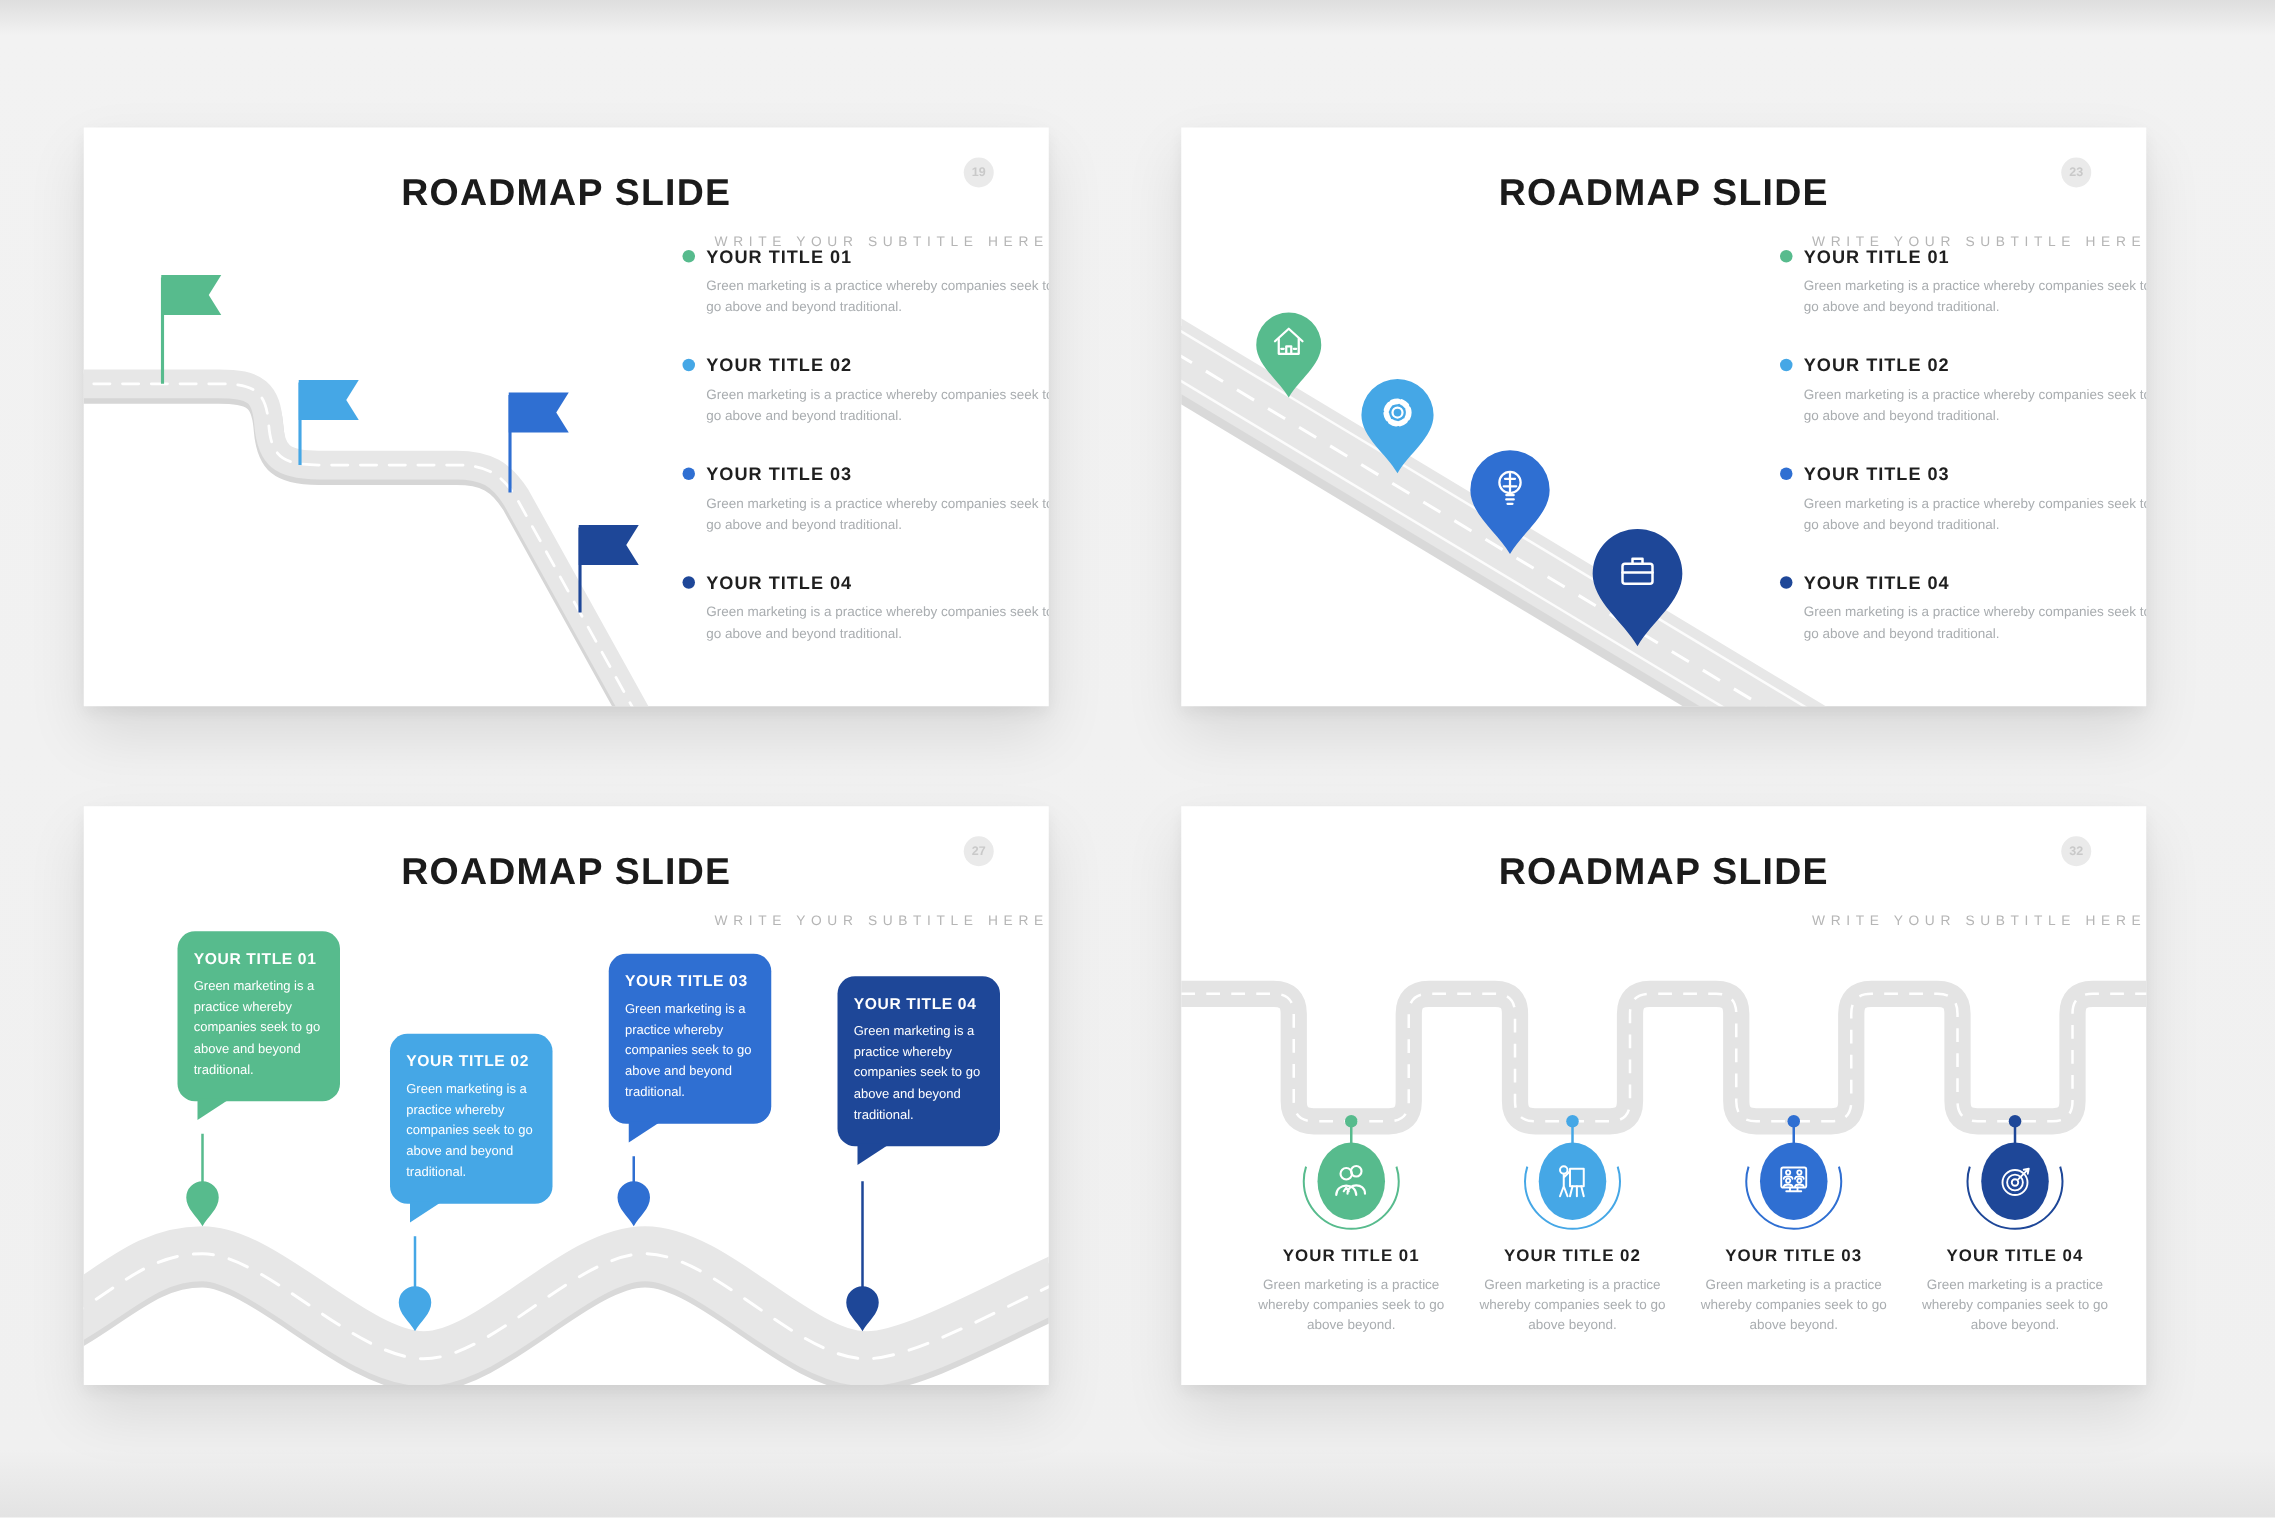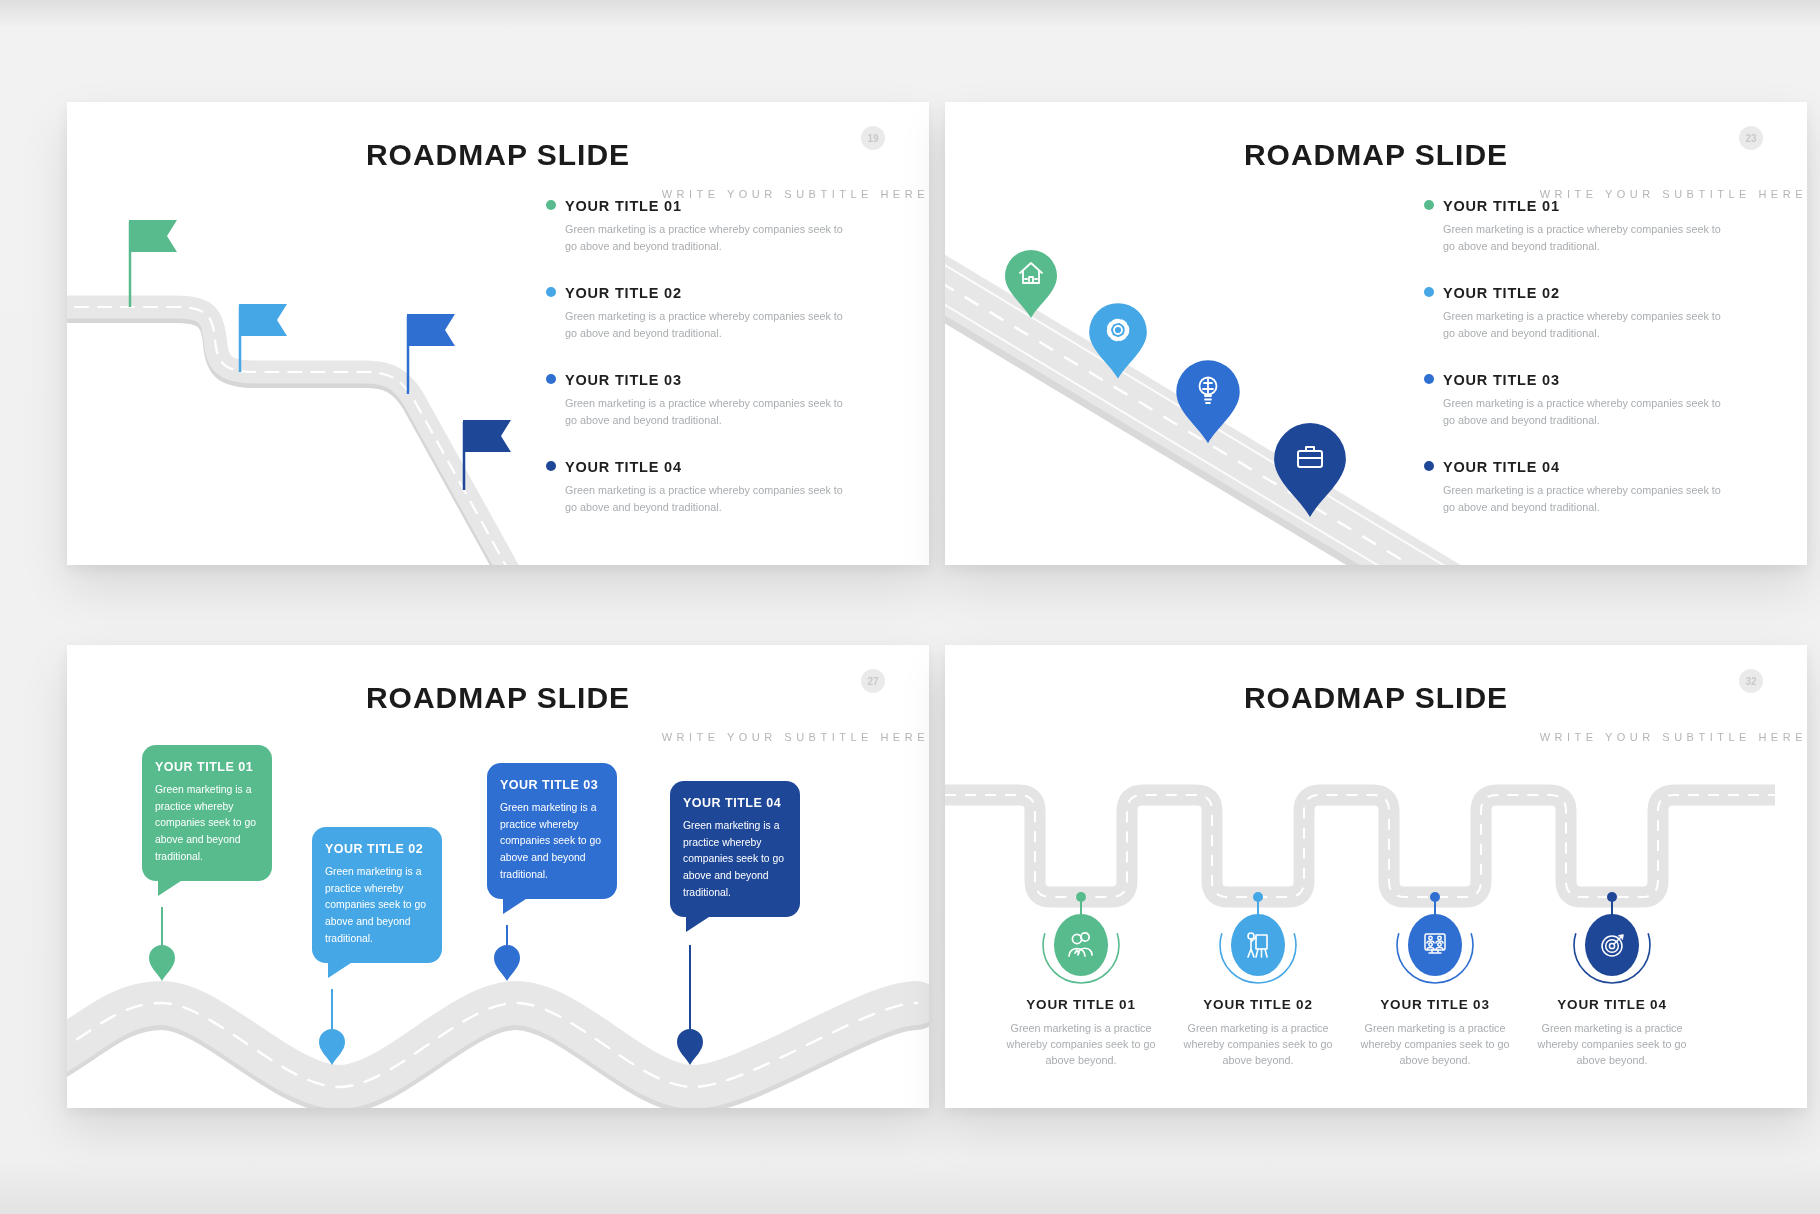--- a/index.html
+++ b/index.html
@@ -4,21 +4,21 @@
 <style>
   html,body{margin:0;padding:0;}
   body{
     width:1820px;height:1214px;
     font-family:"Liberation Sans","DejaVu Sans",sans-serif;
     background:linear-gradient(180deg,#dedede 0,#f2f2f2 28px,#f0f0f0 1160px,#e3e3e3 1214px);
     overflow:hidden;position:relative;
   }
   .canvas{position:absolute;inset:0;}
   .slide{
-    position:absolute;width:862px;height:463px;background:#ffffff;
+    position:absolute;width:772px;height:463px;background:#ffffff;
     box-shadow:0 22px 45px rgba(0,0,0,.10),0 5px 12px rgba(0,0,0,.06);
     overflow:hidden;
   }
   #slide1{left:67px;top:102px;}
   #slide2{left:945px;top:102px;}
   #slide3{left:67px;top:645px;}
   #slide4{left:945px;top:645px;}
 
   .sl-title{position:absolute;top:36px;left:0;width:100%;text-align:center;
     font-size:30px;font-weight:800;letter-spacing:1px;color:#1b1b1b;}

